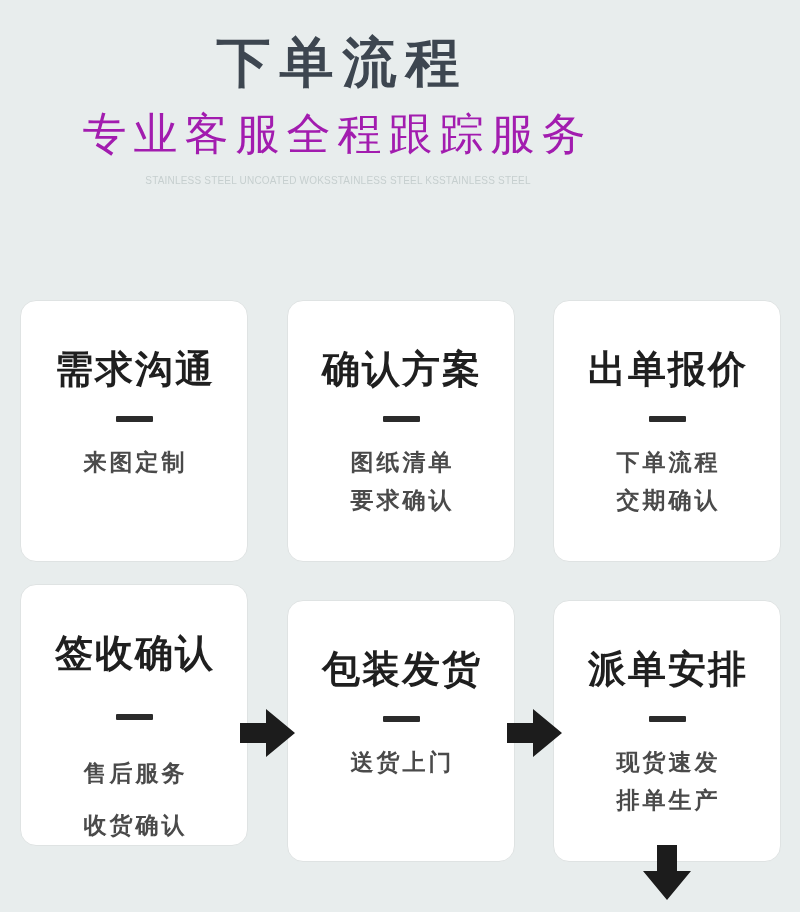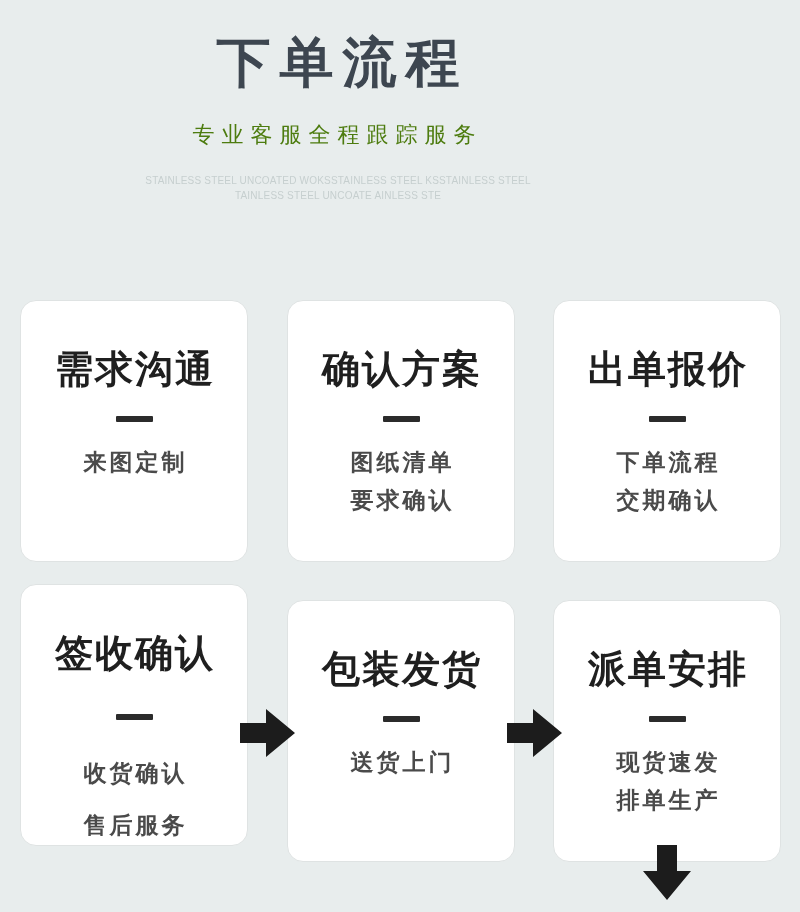--- a/index.html
+++ b/index.html
@@ -26,24 +26,24 @@
     font-size: 54px;
     line-height: 66px;
     font-weight: 700;
     color: #3d4650;
     letter-spacing: 9px;
     text-indent: 9px;
     margin: 0;
   }
   .sub-title {
     font-family: "Liberation Serif", "DejaVu Serif", serif;
-    font-size: 22px;
+    font-size: 44px;
     line-height: 44px;
     font-weight: 500;
-    color: #4d7c0f;
+    color: #a21caf;
     letter-spacing: 7px;
     text-indent: 7px;
     margin: 17px 8px 0 0;
   }
   .eng-block {
     margin-top: 16px;
     color: #c6cfcf;
     font-family: "Liberation Sans", "DejaVu Sans", sans-serif;
     font-size: 10px;
     line-height: 15px;
@@ -121,21 +121,20 @@
   .arrow-down { left: 641px; top: 545px; }   
 </style>
 </head>
 <body>
 
 <div class="header">
   <h1 class="main-title">下单流程</h1>
   <div class="sub-title">专业客服全程跟踪服务</div>
   <div class="eng-block">
     <span class="eng-line">STAINLESS STEEL UNCOATED WOKSSTAINLESS STEEL KSSTAINLESS STEEL</span>
-    <span class="eng-line">TAINLESS STEEL UNCOATE AINLESS STE</span>
   </div>
 </div>
 
 <div class="flow">
 
   <div class="card card-1">
     <div class="card-title">需求沟通</div>
     <div class="card-divider"></div>
     <div class="card-line">来图定制</div>
   </div>
@@ -150,22 +149,22 @@
   <div class="card card-3">
     <div class="card-title">出单报价</div>
     <div class="card-divider"></div>
     <div class="card-line">下单流程</div>
     <div class="card-line">交期确认</div>
   </div>
 
   <div class="card card-4">
     <div class="card-title">签收确认</div>
     <div class="card-divider"></div>
+    <div class="card-line">售后服务</div>
     <div class="card-line">收货确认</div>
-    <div class="card-line">售后服务</div>
   </div>
 
   <div class="card card-5">
     <div class="card-title">包装发货</div>
     <div class="card-divider"></div>
     <div class="card-line">送货上门</div>
   </div>
 
   <div class="card card-6">
     <div class="card-title">派单安排</div>

